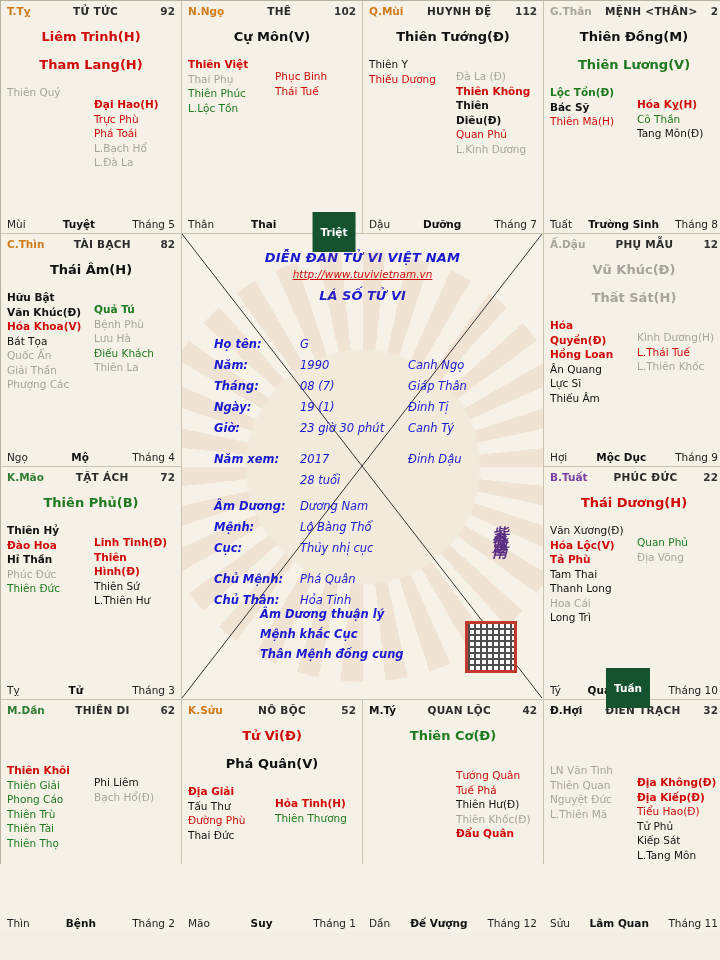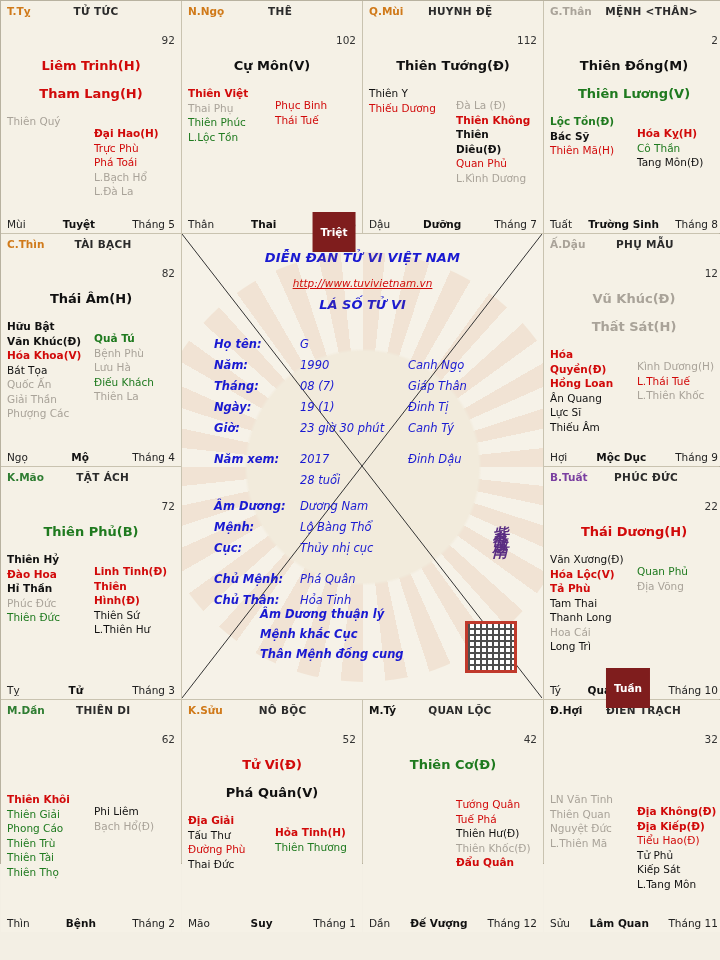--- a/index.html
+++ b/index.html
@@ -37,21 +37,21 @@
   }
   .hdr{
     display:flex;justify-content:space-between;align-items:flex-start;
     font-size:10.5px;font-weight:bold;line-height:12px;
   }
   .hdr .cung{color:#d07a1a;}
   .hdr .cung.grey{color:#a9a399;}
   .hdr .cung.green{color:#2f7d32;}
   .hdr .cung.purple{color:#7a3fa0;}
   .hdr .name{color:#2b2b2b;font-weight:bold;letter-spacing:.3px;}
-  .hdr .num{color:#333;font-weight:normal;margin-top:29px;}
+  .hdr .num{color:#333;font-weight:bold;}
   .stars-main{
     text-align:center;margin-top:5px;line-height:16px;
     font-size:13px;font-weight:bold;
   }
   .stars-main div{margin:12px;}
   .red{color:#d10a0a;}
   .green{color:#1f7a1f;}
   .black{color:#111;}
   .grey{color:#a9a399;}
   .orange{color:#d07a1a;}
@@ -71,21 +71,21 @@
   .footer .f2{font-weight:bold;color:#111;}
   .footer .f3{color:#222;}
   
   .centerwrap{position:relative;width:100%;height:100%;overflow:hidden;font-style:italic;}
   .centerwrap svg.diag{position:absolute;left:0;top:0;}
   .ctitle{
     text-align:center;margin-top:16px;
     font-size:13px;font-weight:bold;color:#1a1ad1;letter-spacing:.2px;
   }
   .curl{
-    text-align:center;margin-top:12px;font-size:10.5px;color:#d10a0a;
+    text-align:center;margin-top:3px;font-size:10.5px;color:#d10a0a;
     text-decoration:underline;
   }
   .csub{
     text-align:center;margin-top:8px;font-size:13px;font-weight:bold;color:#1a1ad1;
   }
   .info{
     position:absolute;left:32px;top:100px;width:300px;font-size:11.5px;color:#1a1ad1;
   }
   .irow{display:flex;line-height:21px;}
   .irow .lbl{width:86px;font-weight:bold;}
@@ -107,21 +107,21 @@
   }
   .qr .inner{
     width:100%;height:100%;
     background:
       linear-gradient(90deg,#222 2px,transparent 2px),
       linear-gradient(0deg,#222 2px,transparent 2px);
     background-size:6px 6px;
     opacity:.8;
   }
   .badge{
-    position:absolute;background:#7f1d1d;color:#fff;font-size:10.5px;font-weight:bold;
+    position:absolute;background:#14532d;color:#fff;font-size:10.5px;font-weight:bold;
     padding:14px 8px;z-index:6;
   }
   #badge-triet{left:334px;top:232px;transform:translate(-50%,-50%);}
   #badge-tuan{left:628px;top:688px;transform:translate(-50%,-50%);}
   .watermark{
     position:absolute;left:50%;top:50%;transform:translate(-50%,-50%);
     width:430px;height:430px;border-radius:50%;
     opacity:.10;pointer-events:none;
     background:radial-gradient(circle, #d1b07a 0 38%, transparent 39%),
                repeating-conic-gradient(#c86b2b 0deg 6deg, transparent 6deg 12deg);

